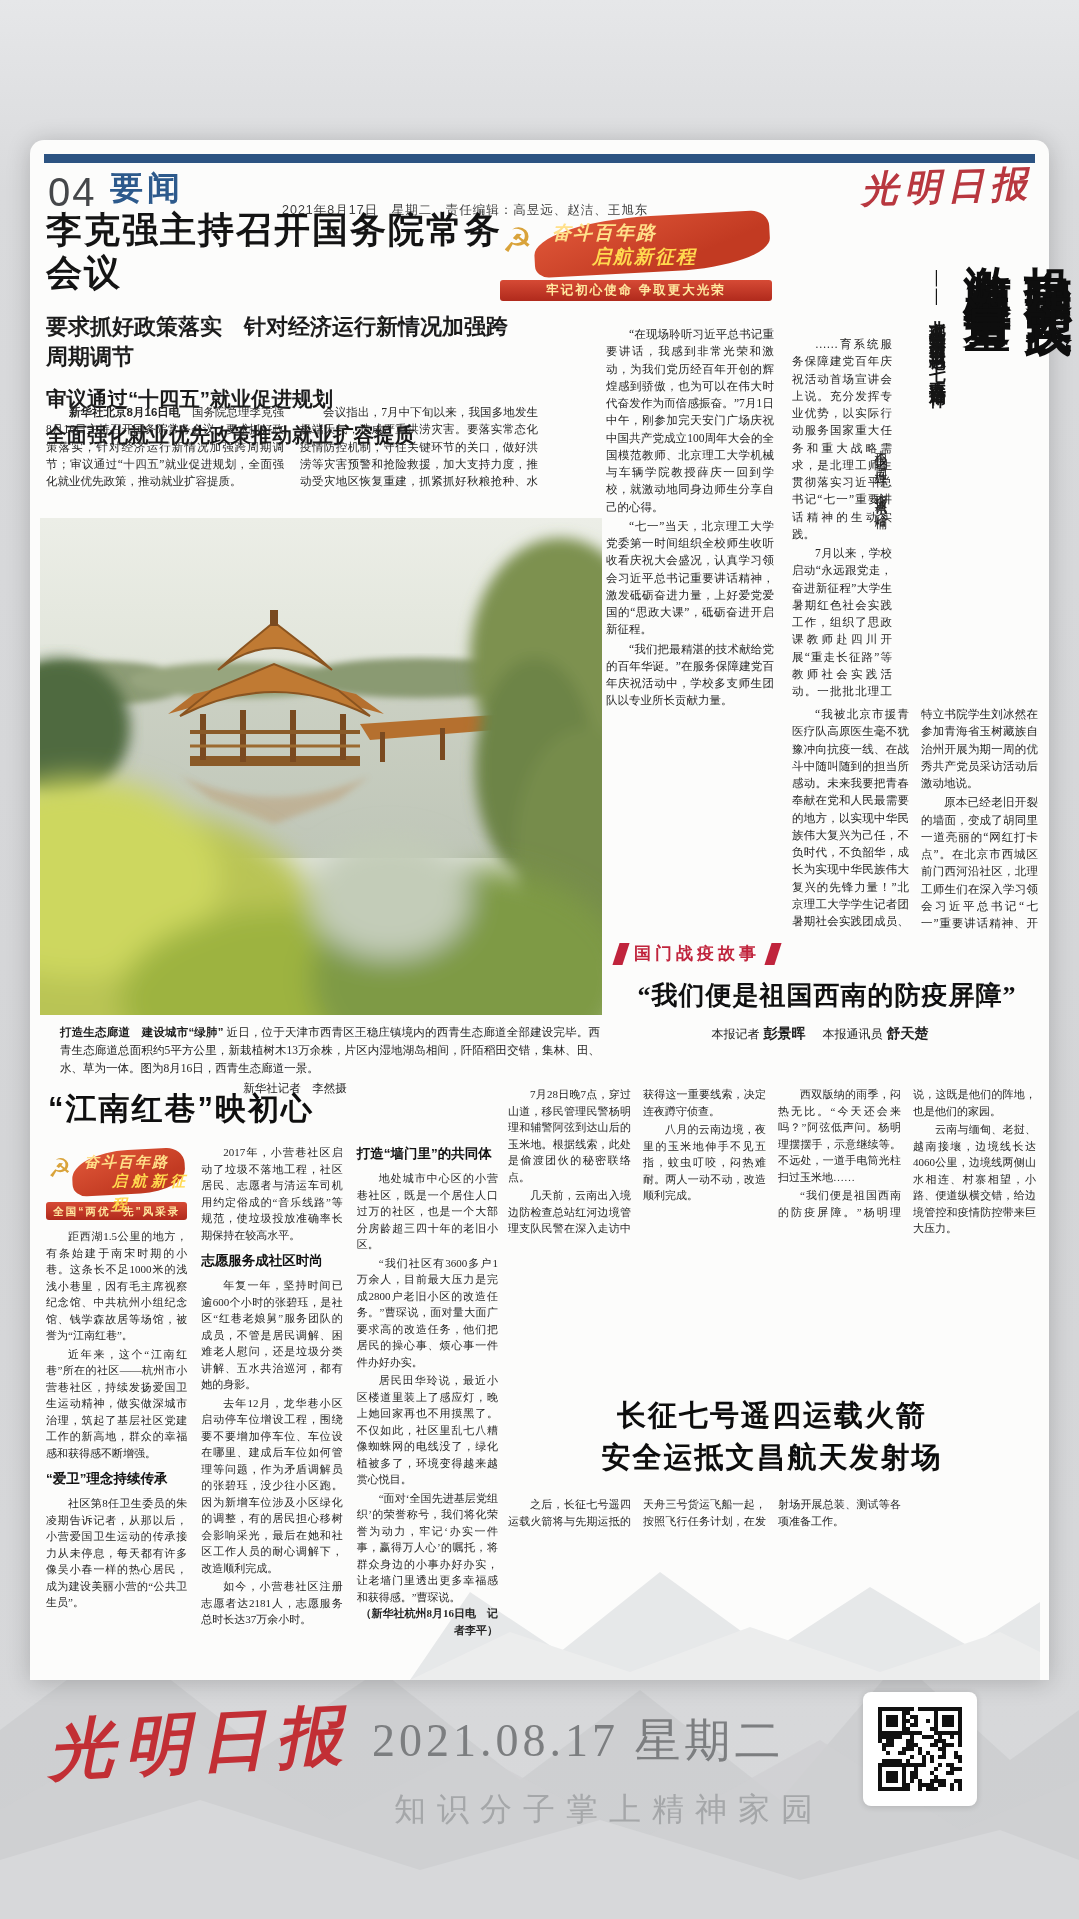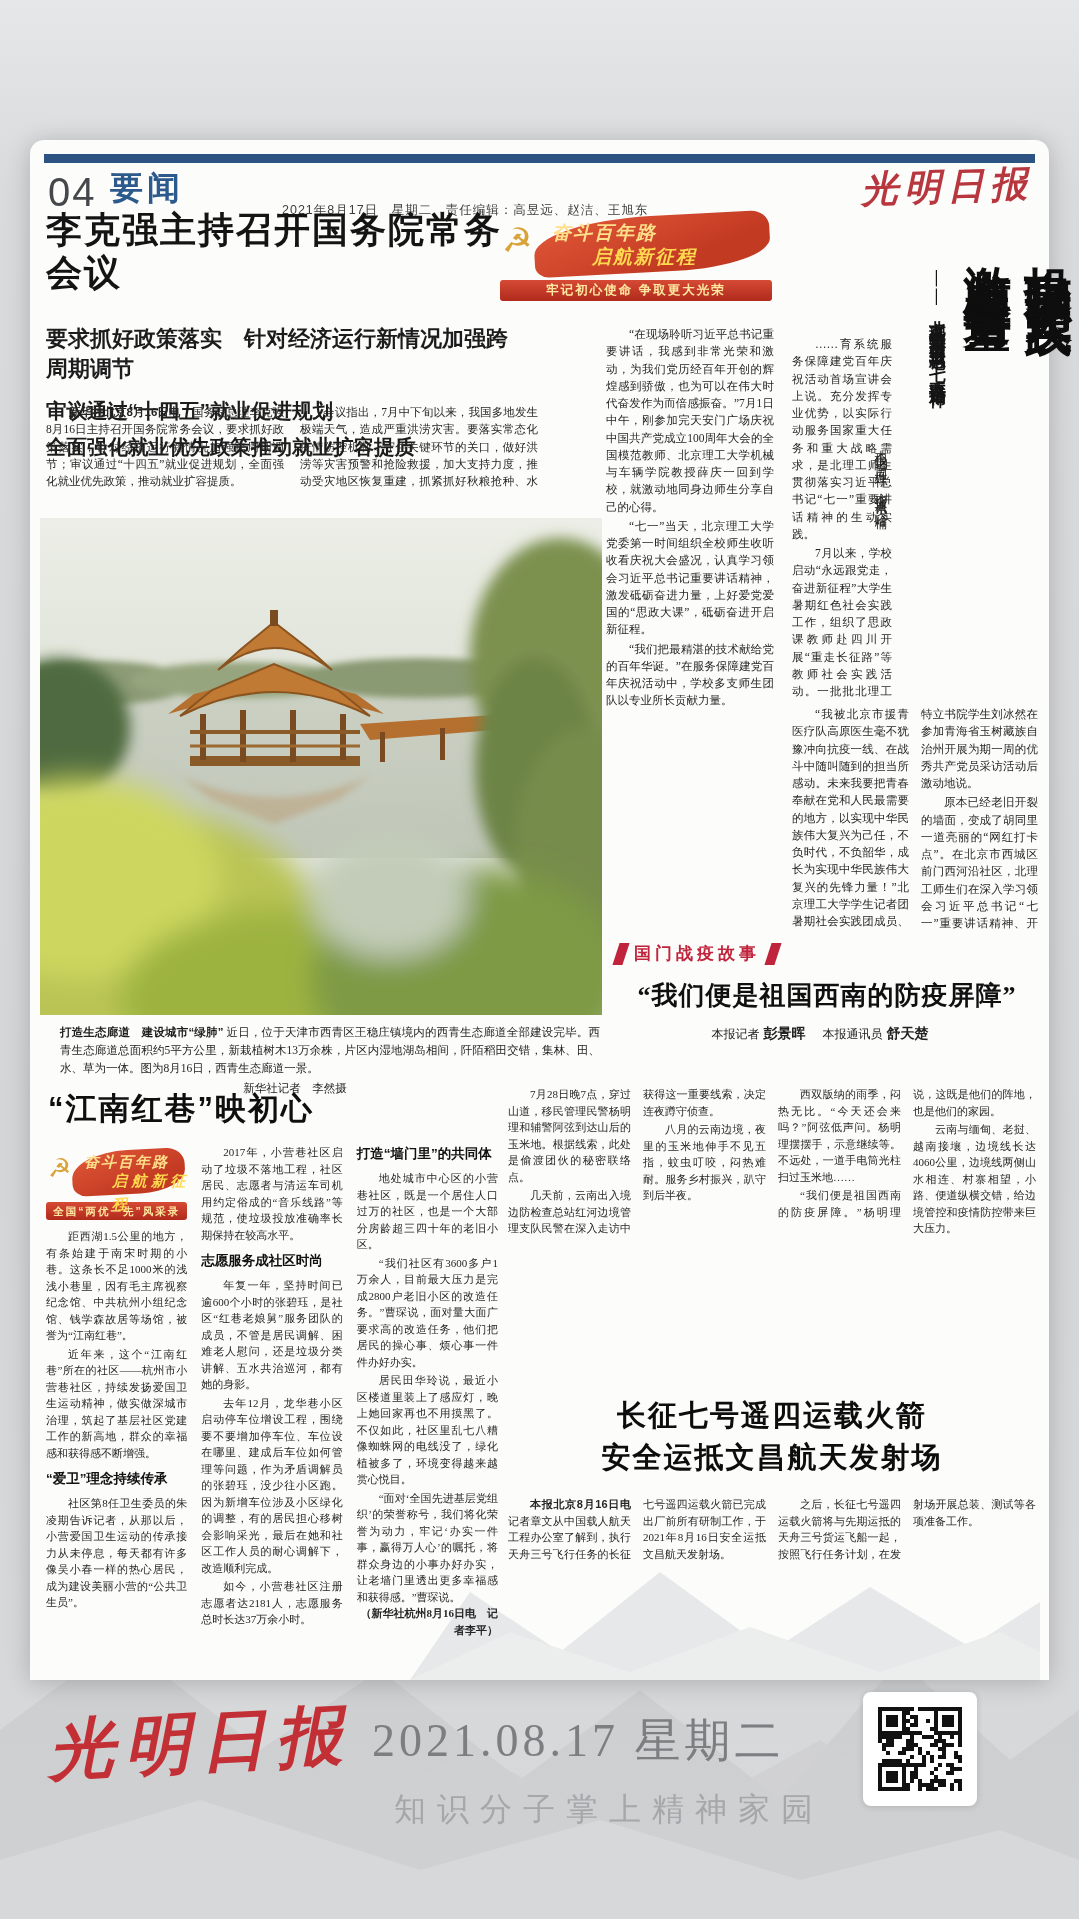--- a/index.html
+++ b/index.html
@@ -26,21 +26,21 @@
   
   .bodytext{text-align:justify;line-height:1.5;color:#262626;overflow:hidden;column-fill:balance;}
   .para{margin:0 0 2px 0;text-indent:2em;}
   .para b{font-family:"Liberation Sans","DejaVu Sans",sans-serif;}
   h4.inline-sub{margin:8px 0 6px 0;font-size:13.5px;font-weight:900;text-indent:0;
     font-family:"Liberation Sans","DejaVu Sans",sans-serif;color:#111;}
   
   .main-head{position:absolute;left:16px;top:68px;width:466px;}
   .main-head h1{margin:0;font-family:"Liberation Sans","DejaVu Sans",sans-serif;
     font-size:36px;font-weight:900;letter-spacing:2px;color:#141414;line-height:1.2;}
-  .deck1{margin-top:30px;font-family:"Liberation Sans","DejaVu Sans",sans-serif;
+  .deck1{margin-top:18px;font-family:"Liberation Sans","DejaVu Sans",sans-serif;
     font-size:22px;font-weight:700;color:#1c1c1c;}
   .deck2{margin-top:13px;font-family:"Liberation Sans","DejaVu Sans",sans-serif;
     font-size:20.5px;font-weight:700;color:#1c1c1c;}
   .deck3{margin-top:8px;font-family:"Liberation Sans","DejaVu Sans",sans-serif;
     font-size:20.5px;font-weight:700;color:#1c1c1c;}
   .main-body{position:absolute;left:16px;top:264px;width:492px;height:112px;
     column-count:2;column-gap:16px;font-size:11.5px;}
   
   .badge{position:relative;}
   .badge .flag{position:relative;height:62px;}
@@ -283,32 +283,31 @@
     </div>
     <div class="gm-title">“我们便是祖国西南的防疫屏障”</div>
     <div class="gm-byline">
       <span>本报记者</span><b>彭景晖</b>
       <span>本报通讯员</span><b>舒天楚</b>
     </div>
   </div>
   <div class="gm-body bodytext">
       <p class="para">7月28日晚7点，穿过山道，移民管理民警杨明理和辅警阿弦到达山后的玉米地。根据线索，此处是偷渡团伙的秘密联络点。</p>
       <p class="para">几天前，云南出入境边防检查总站红河边境管理支队民警在深入走访中获得这一重要线索，决定连夜蹲守侦查。</p>
-      <p class="para">八月的云南边境，夜里的玉米地伸手不见五指，蚊虫叮咬，闷热难耐。服务乡村振兴，趴守到后半夜。</p>
+      <p class="para">八月的云南边境，夜里的玉米地伸手不见五指，蚊虫叮咬，闷热难耐。两人一动不动，改造顺利完成。</p>
       <p class="para">西双版纳的雨季，闷热无比。“今天还会来吗？”阿弦低声问。杨明理摆摆手，示意继续等。不远处，一道手电筒光柱扫过玉米地……</p>
       <p class="para">“我们便是祖国西南的防疫屏障。”杨明理说，这既是他们的阵地，也是他们的家园。</p>
       <p class="para">云南与缅甸、老挝、越南接壤，边境线长达4060公里，边境线两侧山水相连、村寨相望，小路、便道纵横交错，给边境管控和疫情防控带来巨大压力。</p>
     </div>
 
   <div class="cz-head">
     <div>长征七号遥四运载火箭</div>
     <div>安全运抵文昌航天发射场</div>
   </div>
   <div class="cz-body bodytext">
-      <p class="para"><b>本报北京8月16日电　</b>记者章文从中国载人航天工程办公室了解到，执行天舟三号飞行任务的长征七号遥四运载火箭已完成出厂前所有研制工作，于2021年8月16日安全运抵文昌航天发射场。</p>
       <p class="para">之后，长征七号遥四运载火箭将与先期运抵的天舟三号货运飞船一起，按照飞行任务计划，在发射场开展总装、测试等各项准备工作。</p>
     </div>
 
 </div>
 
 <div class="footer">
   <div class="f-logo">光明日报</div>
   <div class="f-date">2021.08.17 星期二</div>
   <div class="f-tagline">知识分子掌上精神家园</div>
   <div class="qr-card">

